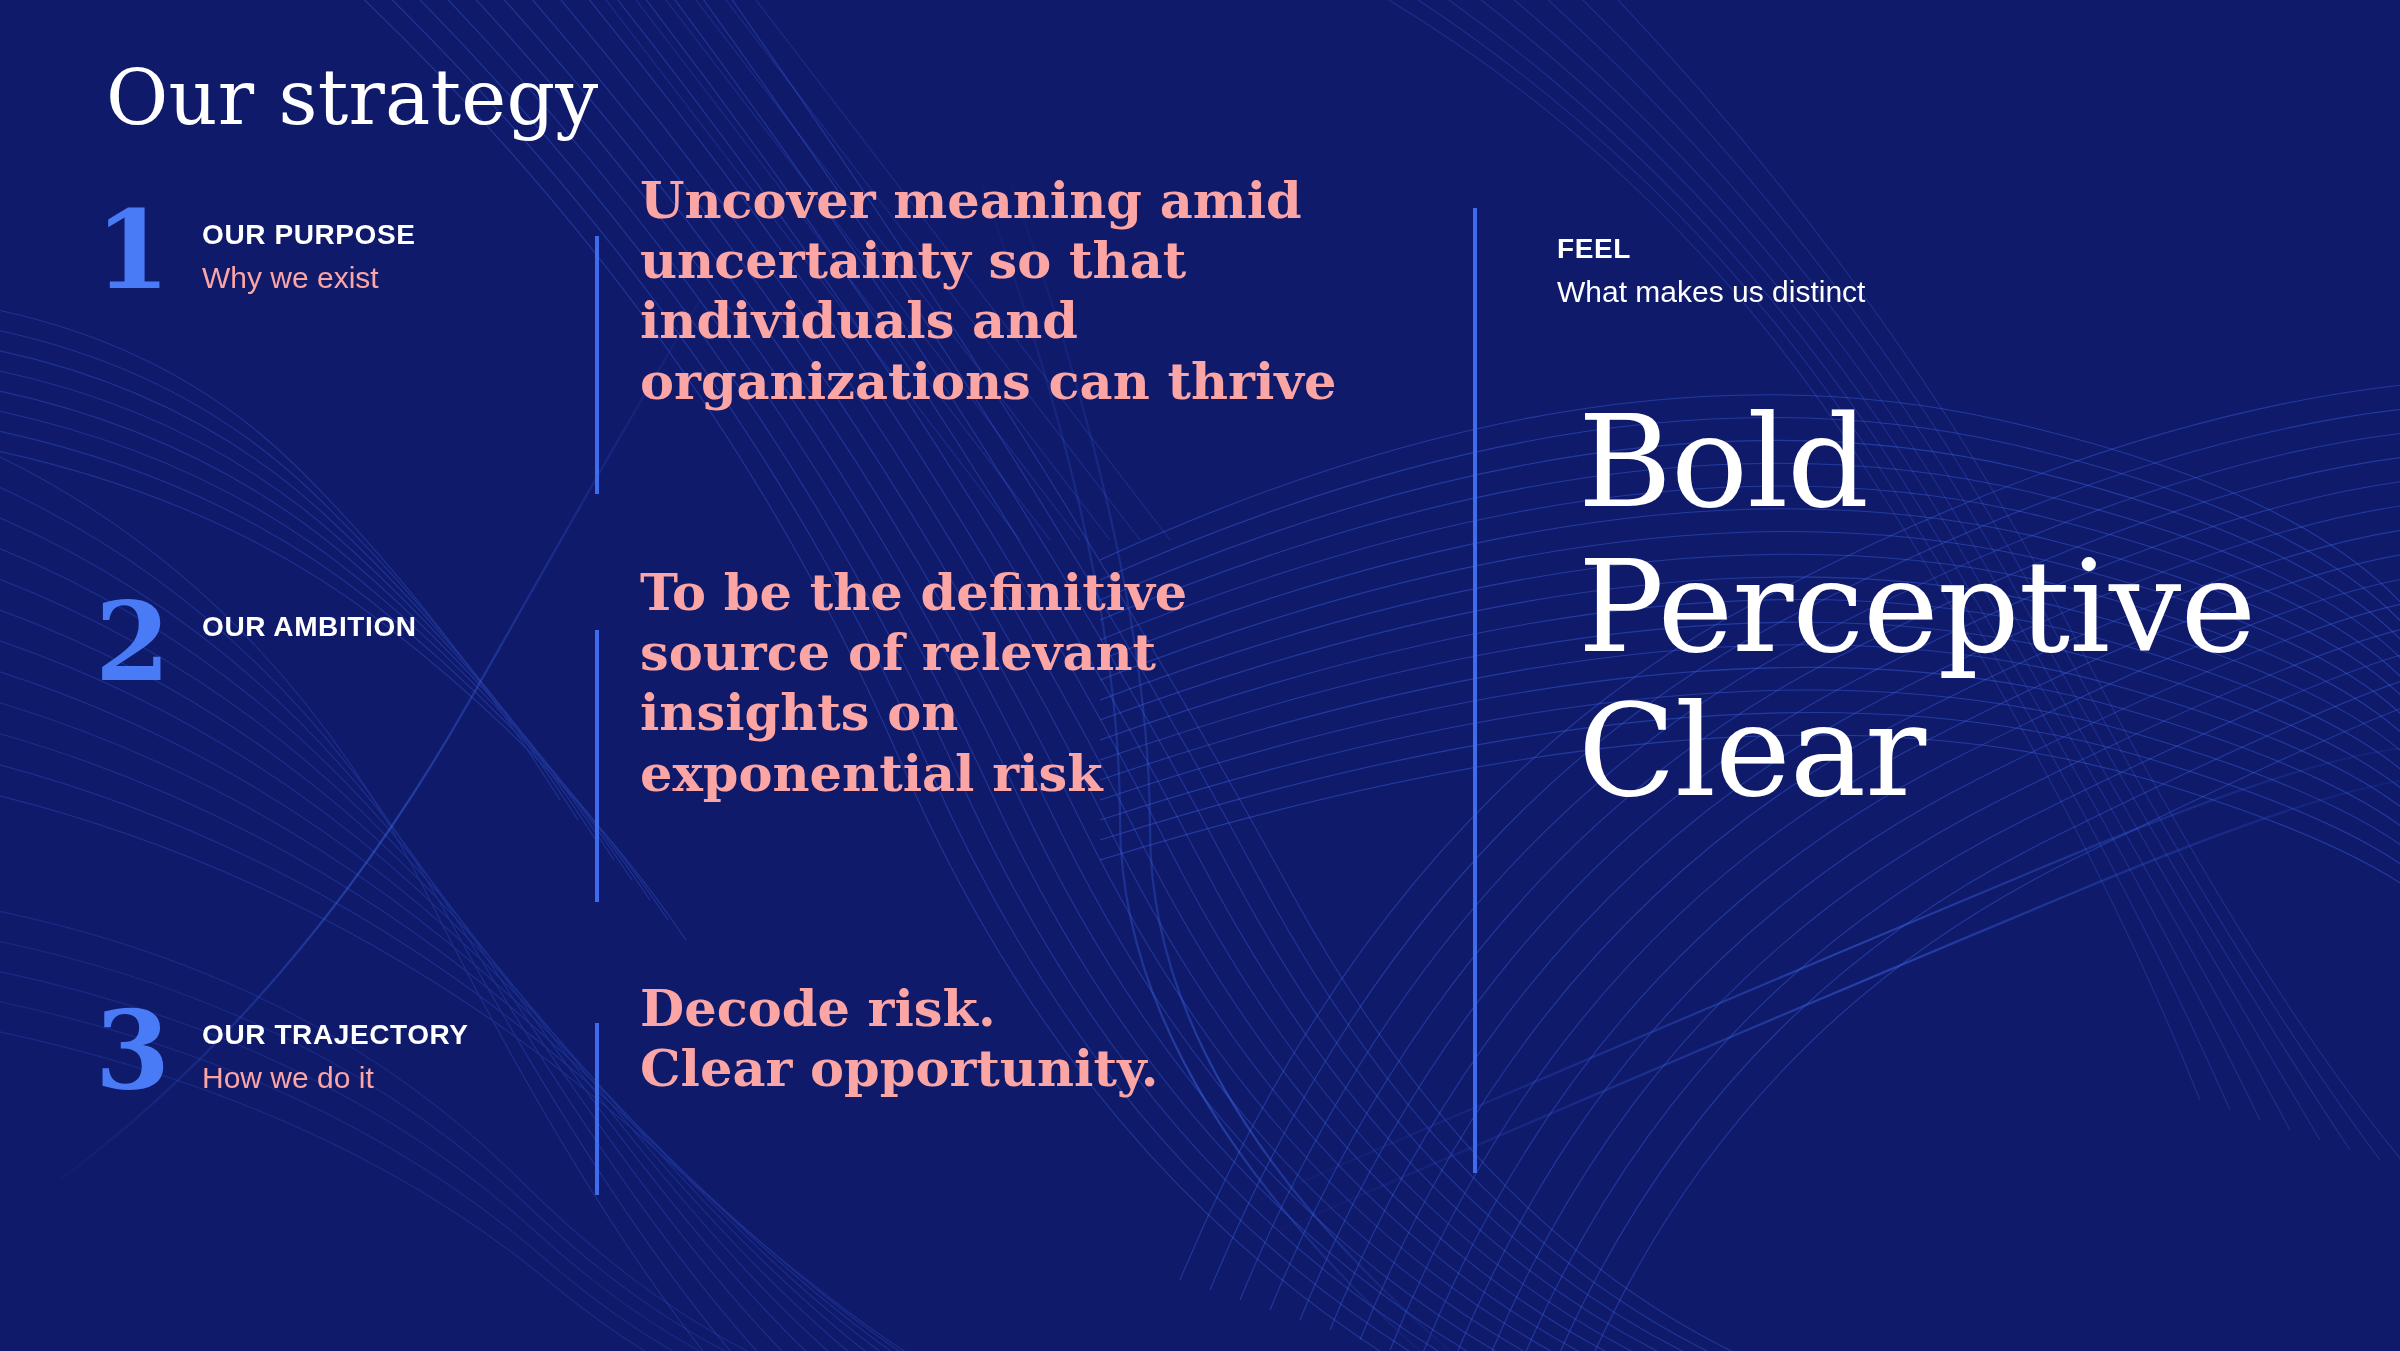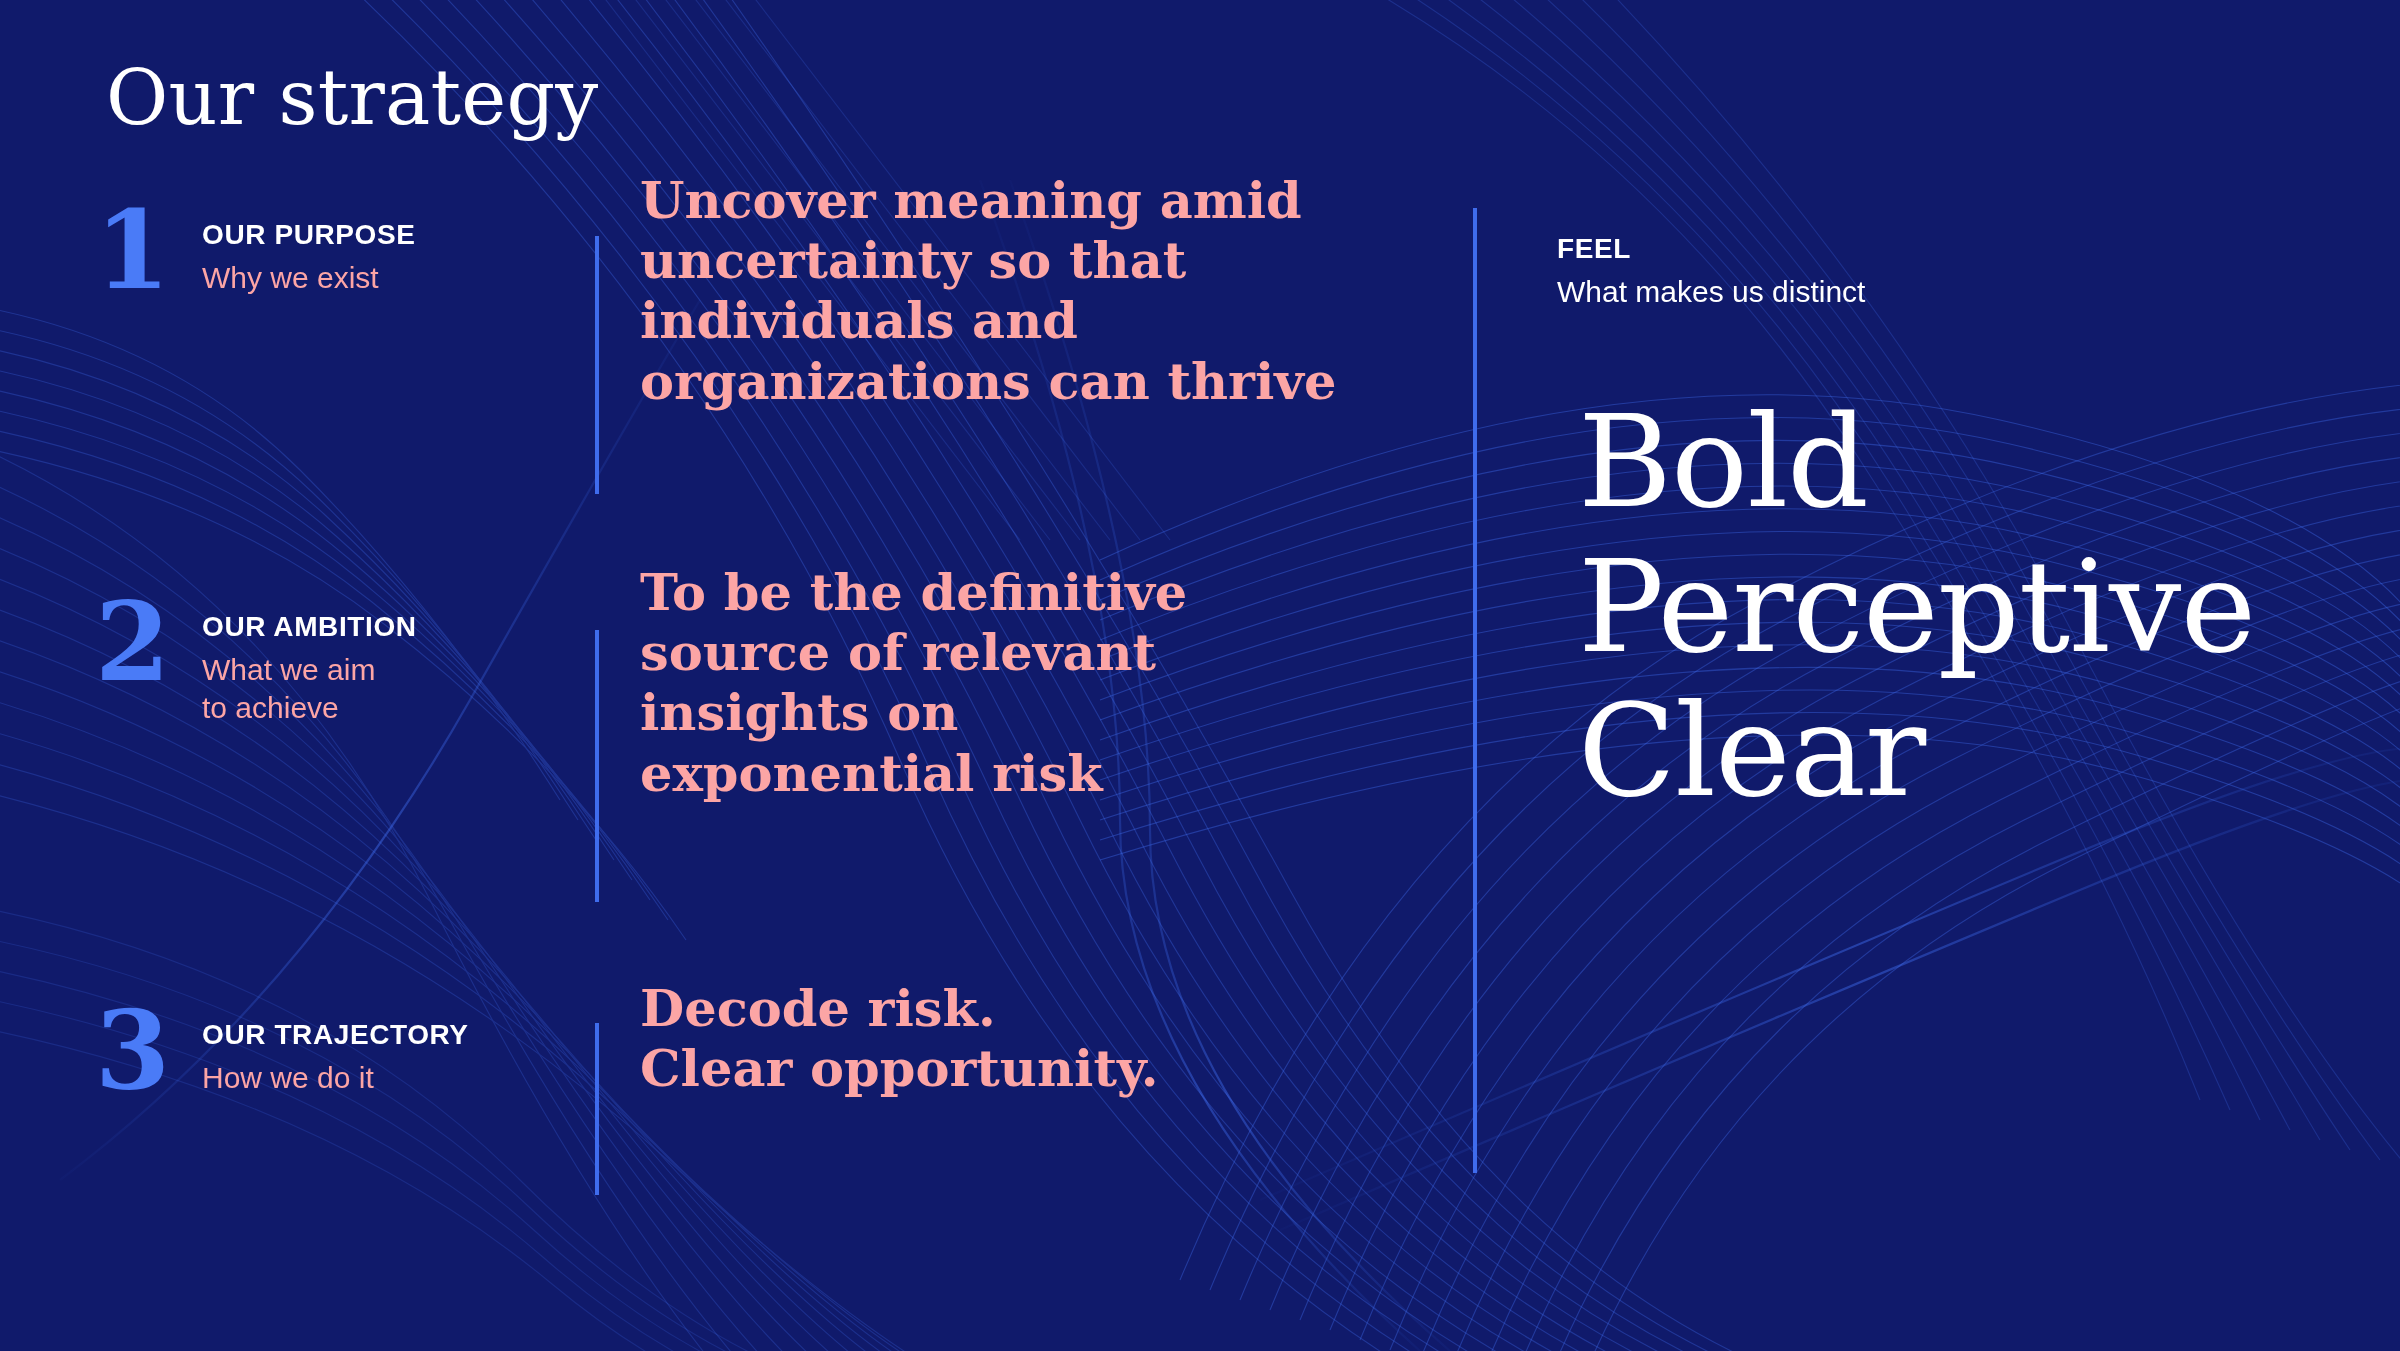--- a/index.html
+++ b/index.html
@@ -301,22 +301,20 @@
     <div class="row-statement">Uncover meaning amid
 uncertainty so that
 individuals and
 organizations can thrive</div>
   </div>
 
   <div class="strategy-row" id="row-2">
     <div class="row-number">2</div>
     <div class="row-label-block">
       <div class="row-label">OUR AMBITION</div>
-      <div class="row-sub">What we aim
-to achieve</div>
     </div>
     <div class="row-divider" id="divider-2"></div>
     <div class="row-statement">To be the definitive
 source of relevant
 insights on
 exponential risk</div>
   </div>
 
   <div class="strategy-row" id="row-3">
     <div class="row-number">3</div>

